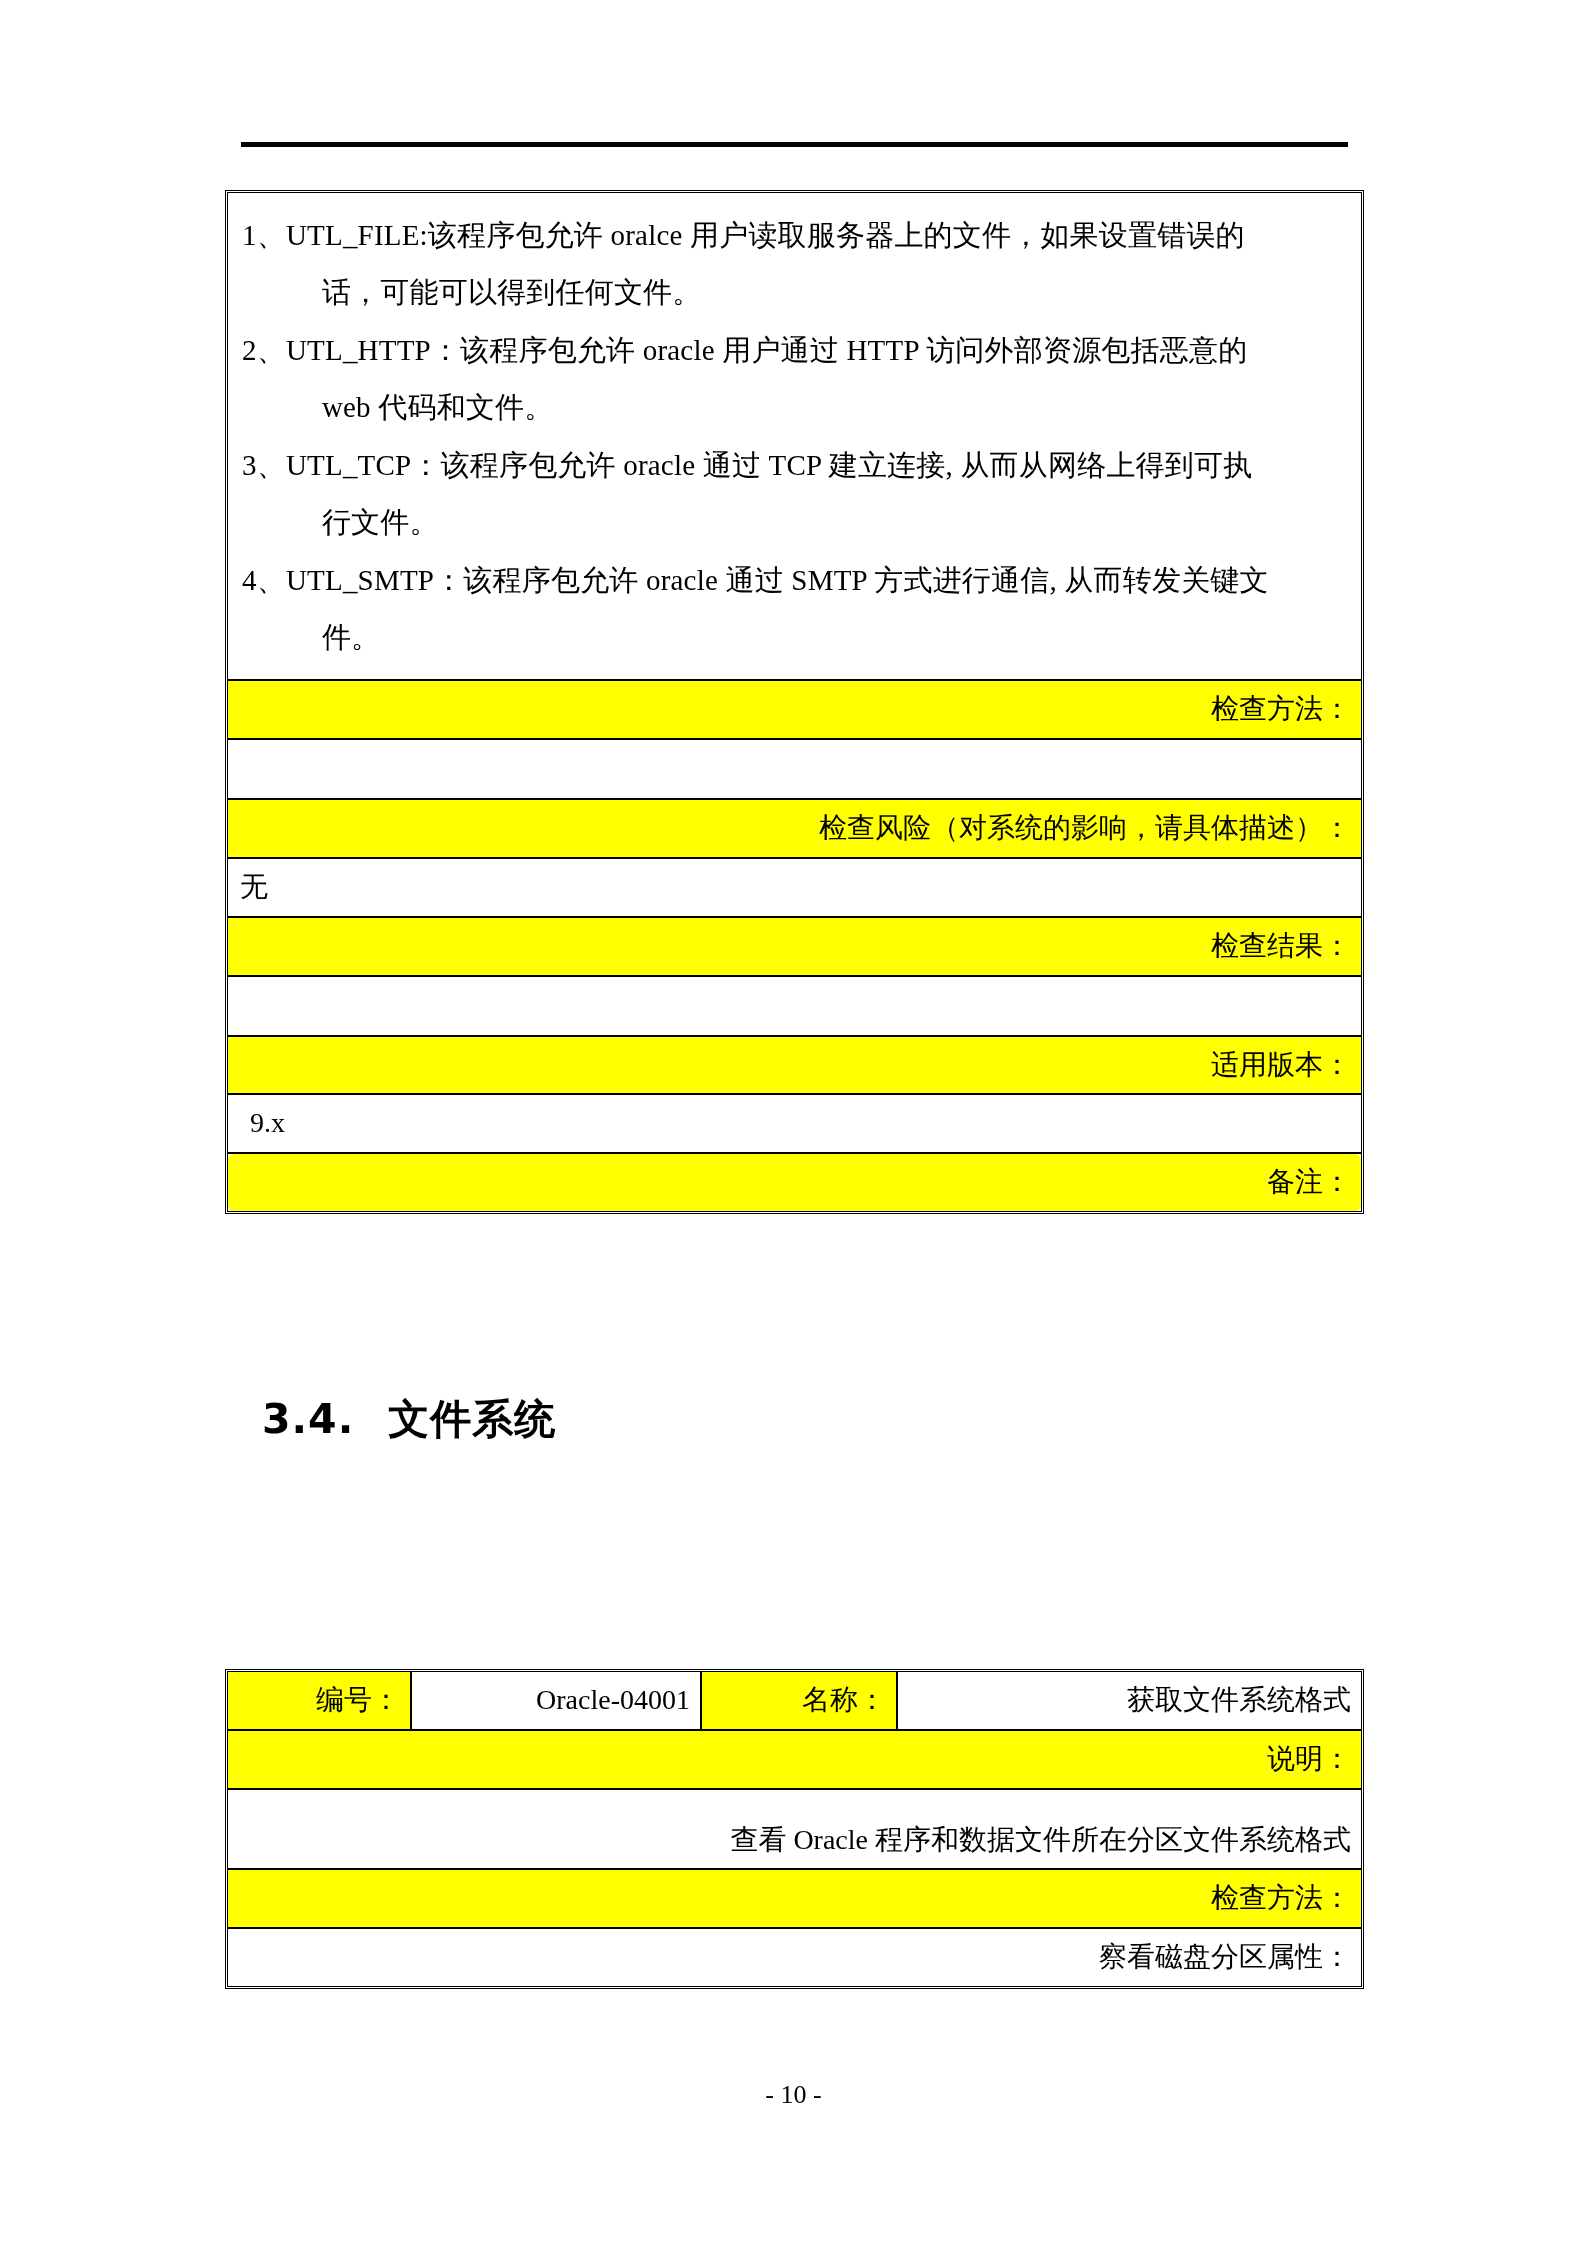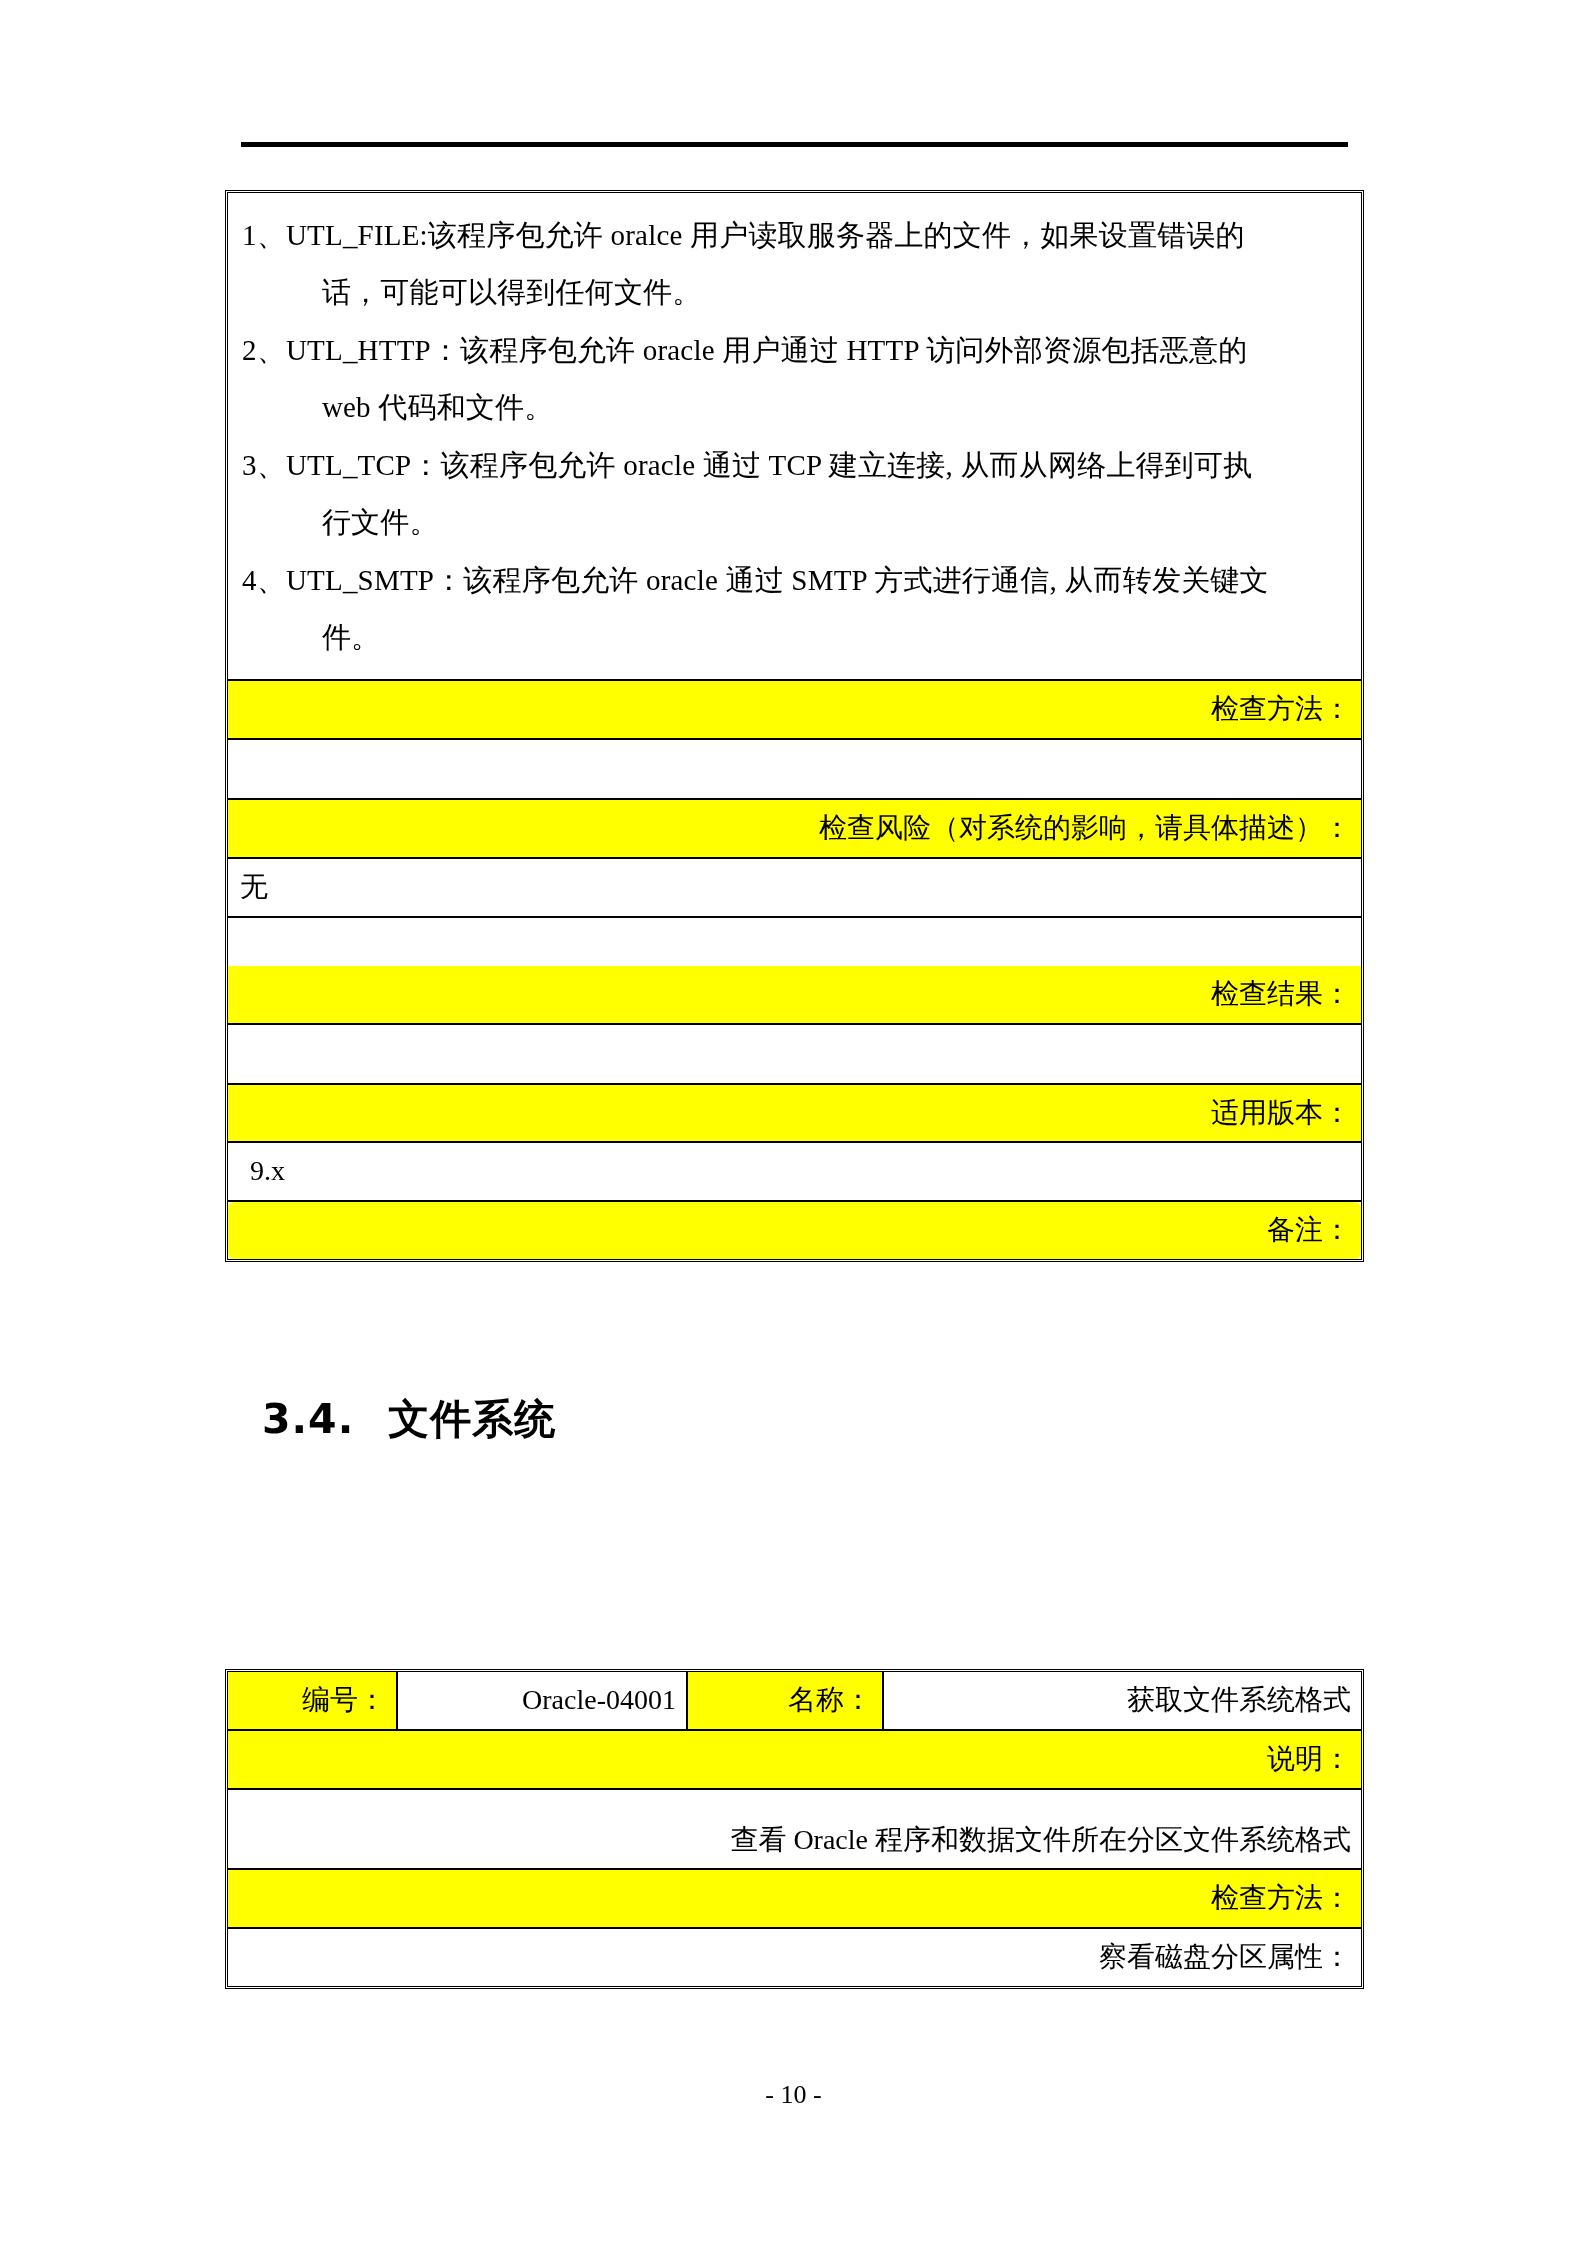--- a/index.html
+++ b/index.html
@@ -116,21 +116,21 @@
     display: block;
     padding-left: 78px;
   }
 
   
   #table-fs {
     left: 225px;
     top: 1669px;
     width: 1139px;
   }
-  #table-fs .c-no    { width: 170px; }
+  #table-fs .c-no    { width: 184px; }
   #table-fs .c-noval { width: 290px; }
   #table-fs .c-name  { width: 196px; }
   #table-fs .c-nmval { flex: 1 1 auto; padding-left: 44px; }
 
   
   .footer {
     position: absolute;
     left: 0;
     top: 2080px;
     width: 1587px;
@@ -195,21 +195,21 @@
 
     <div class="row label-row">
       <div class="cell yellow" style="width:100%;">检查风险（对系统的影响，请具体描述）：</div>
     </div>
 
     <div class="row">
       <div class="cell white" style="width:100%;">无</div>
     </div>
 
     <div class="row label-row">
-      <div class="cell yellow" style="width:100%;margin-top:48px;">检查结果：</div>
+      <div class="cell yellow" style="width:100%;">检查结果：</div>
     </div>
 
     <div class="row value-row">
       <div class="cell white" style="width:100%;"></div>
     </div>
 
     <div class="row label-row">
       <div class="cell yellow" style="width:100%;">适用版本：</div>
     </div>
 

